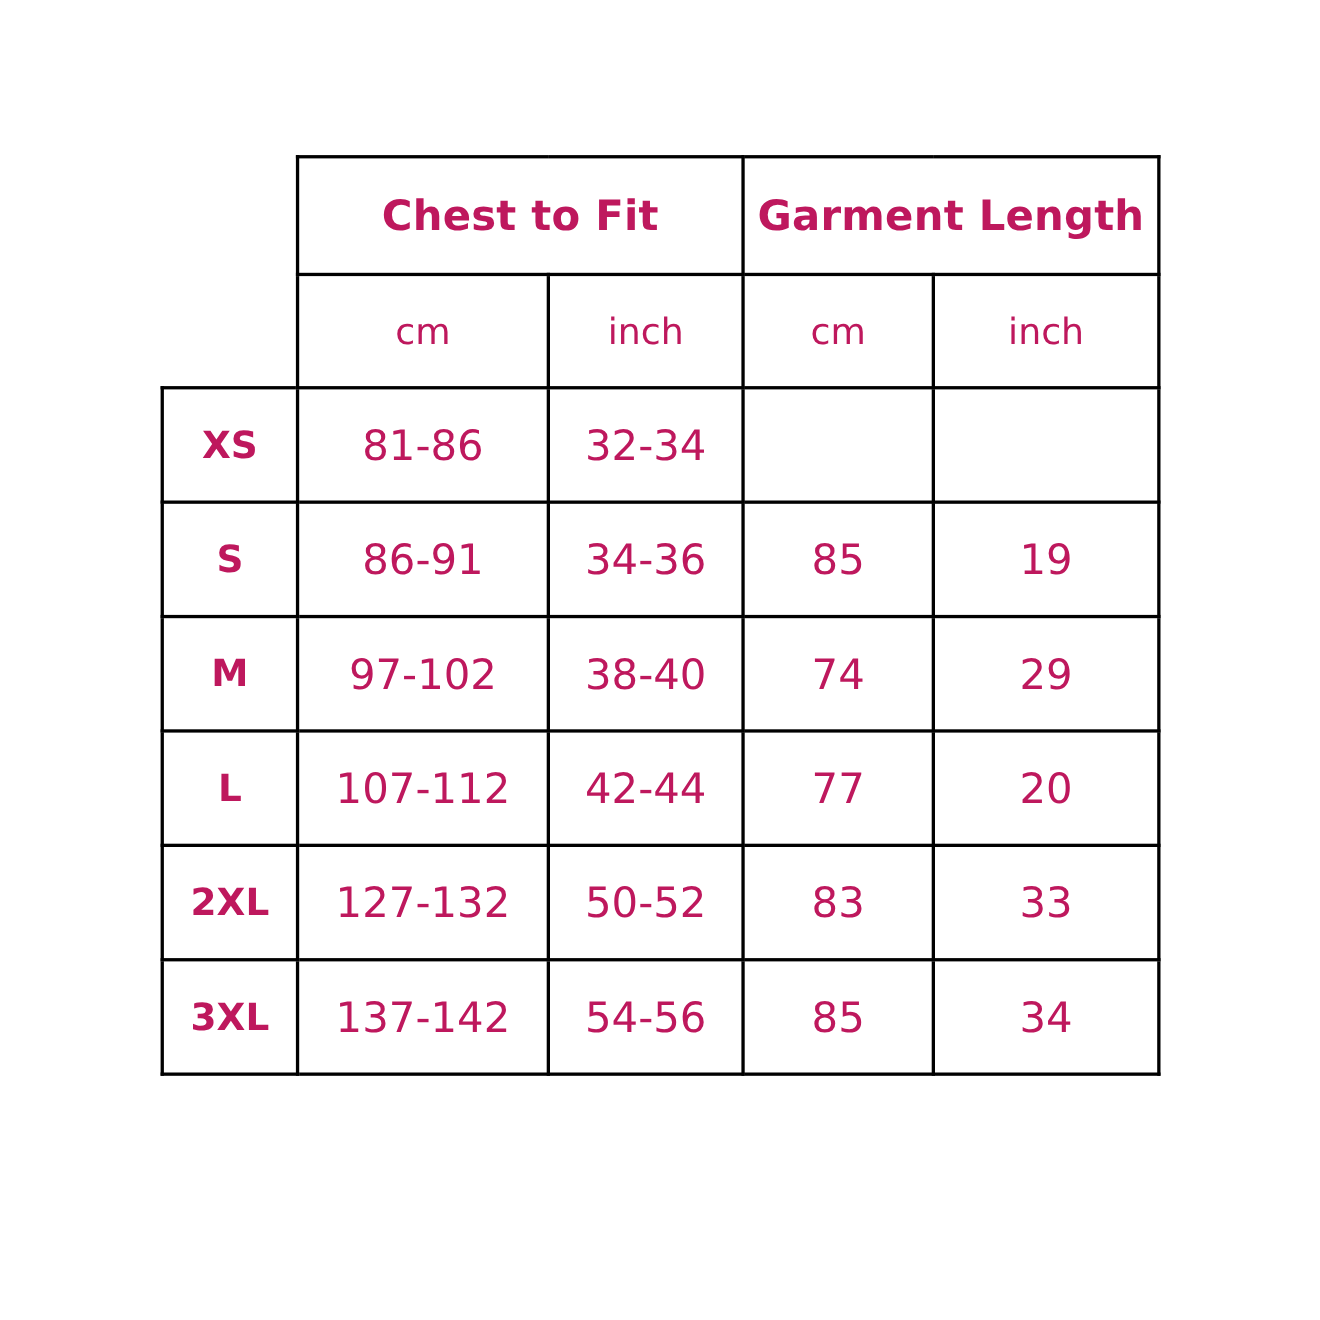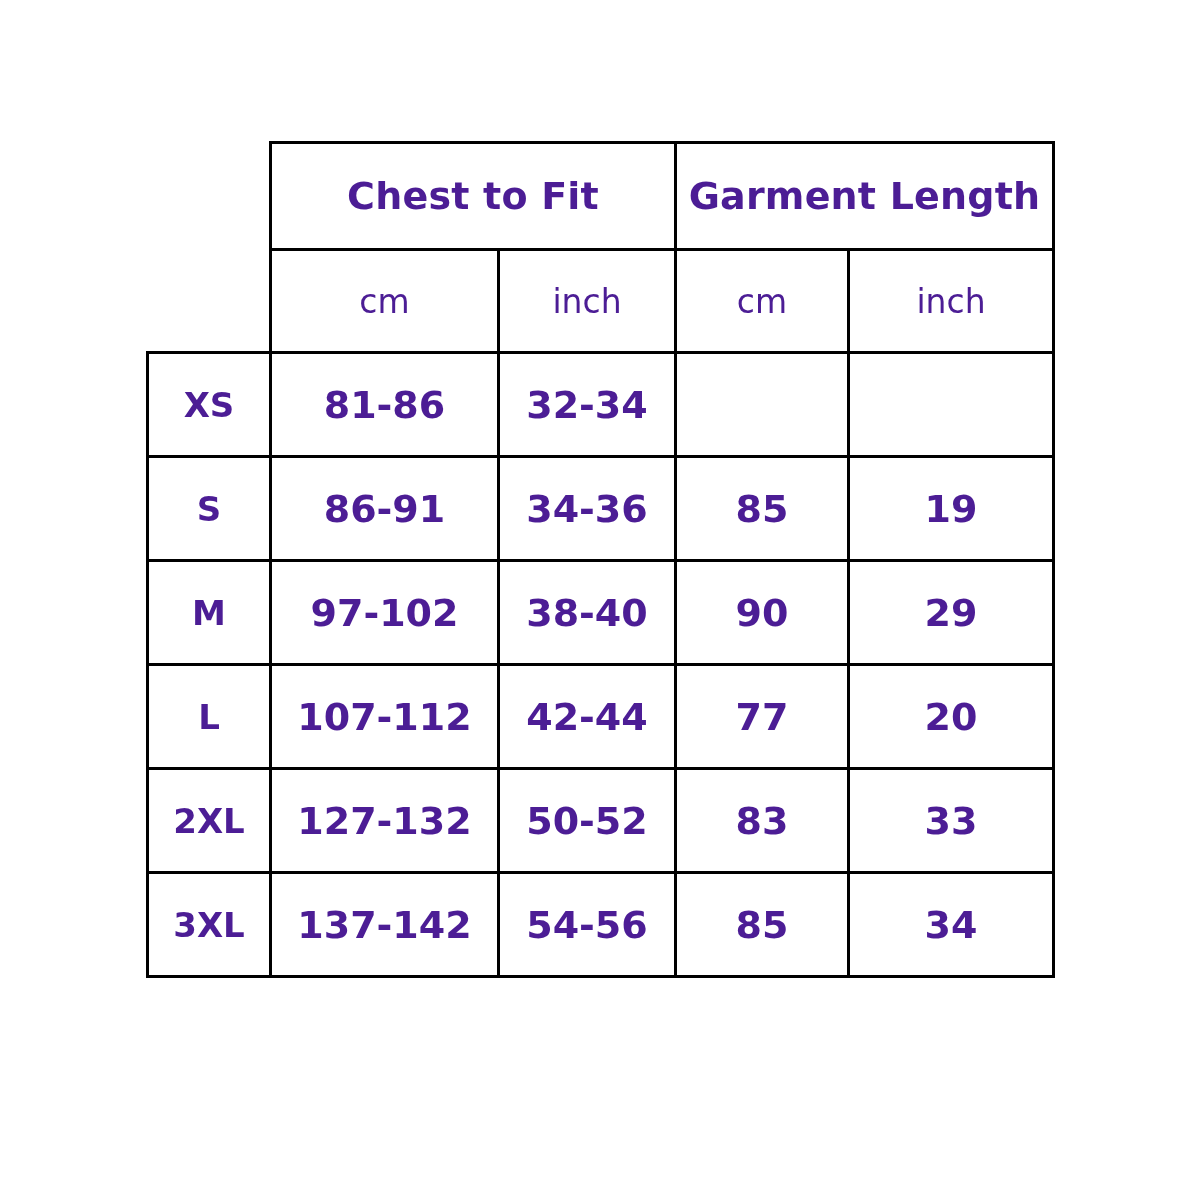--- a/index.html
+++ b/index.html
@@ -21,21 +21,21 @@
     left: 146px;
     top: 141px;
     border-collapse: collapse;
     table-layout: fixed;
   }
   .size-table td, .size-table th {
     border: 3px solid #000000;
     text-align: center;
     vertical-align: middle;
     padding: 0;
-    color: #4c1d95;
+    color: #be185d;
     background: #ffffff;
   }
   
   col.c-size   { width: 123px; }
   col.c-chest-cm   { width: 228px; }
   col.c-chest-in   { width: 177px; }
   col.c-len-cm { width: 173px; }
   col.c-len-in { width: 205px; }
 
   
@@ -46,21 +46,21 @@
     letter-spacing: 0.2px;
   }
   tr.unit-row td {
     height: 100px;
     font-size: 33px;
     font-weight: normal;
   }
   tr.data-row td {
     height: 101px;
     font-size: 38px;
-    font-weight: bold;
+    font-weight: normal;
   }
   tr.data-row td.size-cell {
     font-weight: bold;
     font-size: 34px;
     margin-top: 15px;
   }
   
   td.blank-corner {
     border: none !important;
     background: transparent;
@@ -106,21 +106,21 @@
         <td class="size-cell">S</td>
         <td>86-91</td>
         <td>34-36</td>
         <td>85</td>
         <td>19</td>
       </tr>
       <tr class="data-row">
         <td class="size-cell">M</td>
         <td>97-102</td>
         <td>38-40</td>
-        <td>90</td>
+        <td>74</td>
         <td>29</td>
       </tr>
       <tr class="data-row">
         <td class="size-cell">L</td>
         <td>107-112</td>
         <td>42-44</td>
         <td>77</td>
         <td>20</td>
       </tr>
       <tr class="data-row">

